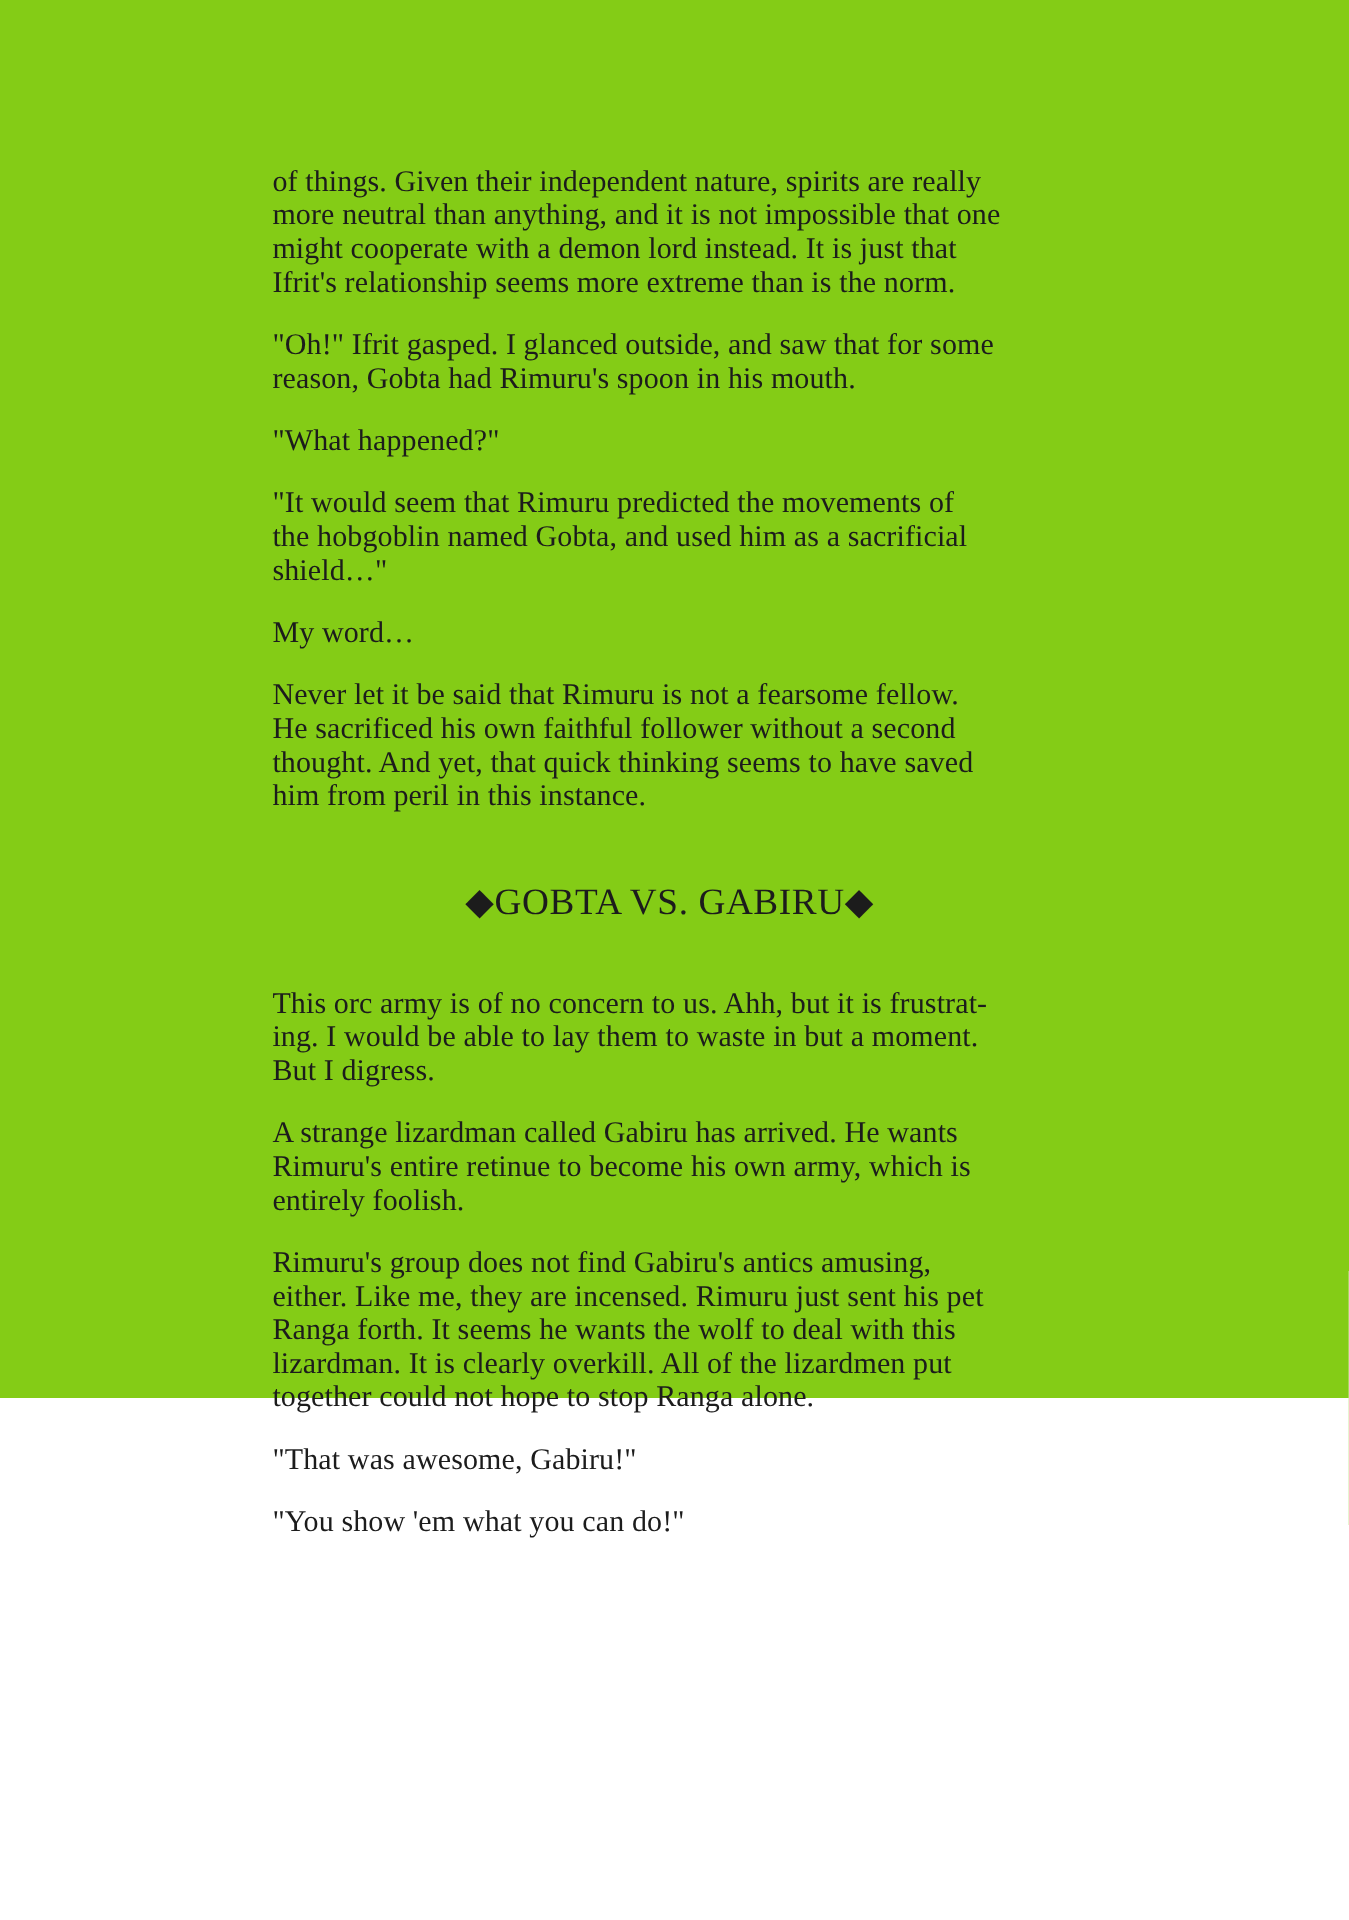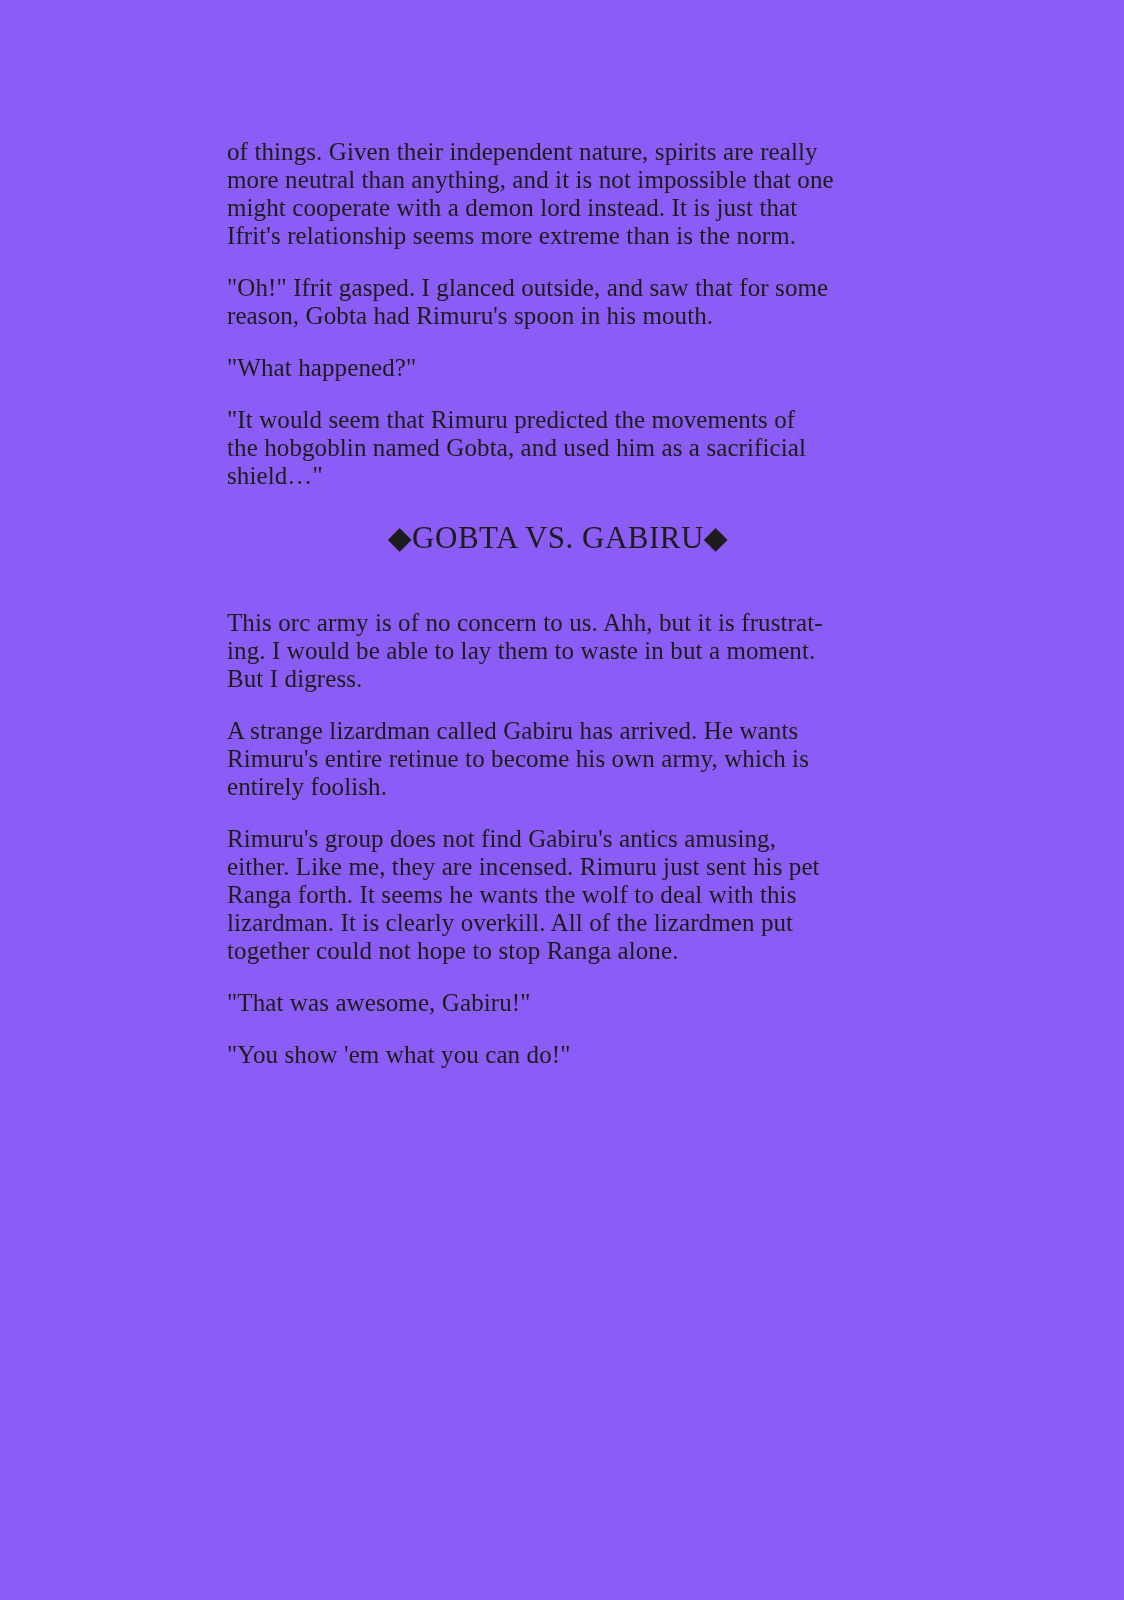--- a/index.html
+++ b/index.html
@@ -10,42 +10,42 @@
     width: 1124px;
     height: 1600px;
     background: #ffffff;
     font-family: "Liberation Serif", "DejaVu Serif", serif;
     color: #1c1c1c;
     overflow: hidden;
   }
   .page {
     position: relative;
     width: 1124px;
-    height: 1600px;
-    background: #8b5cf6;
+    height: 1165px;
+    background: #84cc16;
   }
   .text-column {
     position: absolute;
     left: 227px;
     top: 138px;
     width: 662px;
   }
   .body-paragraph {
     font-size: 25px;
     line-height: 28px;
     margin: 0 0 24px 0;
     white-space: pre-line;
     letter-spacing: 0.1px;
   }
   .section-heading {
     font-size: 31px;
     line-height: 38px;
     font-weight: normal;
     text-align: center;
-    margin: 29px 0 52px 0;
+    margin: 55px 0 52px 0;
     letter-spacing: 0.5px;
     white-space: pre-line;
   }
 </style>
 </head>
 <body>
 
 <div class="page">
   <div class="text-column">
 
@@ -56,21 +56,26 @@
 
     <p class="body-paragraph">"Oh!" Ifrit gasped. I glanced outside, and saw that for some
 reason, Gobta had Rimuru's spoon in his mouth.</p>
 
     <p class="body-paragraph">"What happened?"</p>
 
     <p class="body-paragraph">"It would seem that Rimuru predicted the movements of
 the hobgoblin named Gobta, and used him as a sacrificial
 shield…"</p>
 
+    <p class="body-paragraph">My word…</p>
 
+    <p class="body-paragraph">Never let it be said that Rimuru is not a fearsome fellow.
+He sacrificed his own faithful follower without a second
+thought. And yet, that quick thinking seems to have saved
+him from peril in this instance.</p>
 
     <h2 class="section-heading">◆GOBTA VS. GABIRU◆</h2>
 
     <p class="body-paragraph">This orc army is of no concern to us. Ahh, but it is frustrat-
 ing. I would be able to lay them to waste in but a moment.
 But I digress.</p>
 
     <p class="body-paragraph">A strange lizardman called Gabiru has arrived. He wants
 Rimuru's entire retinue to become his own army, which is
 entirely foolish.</p>

